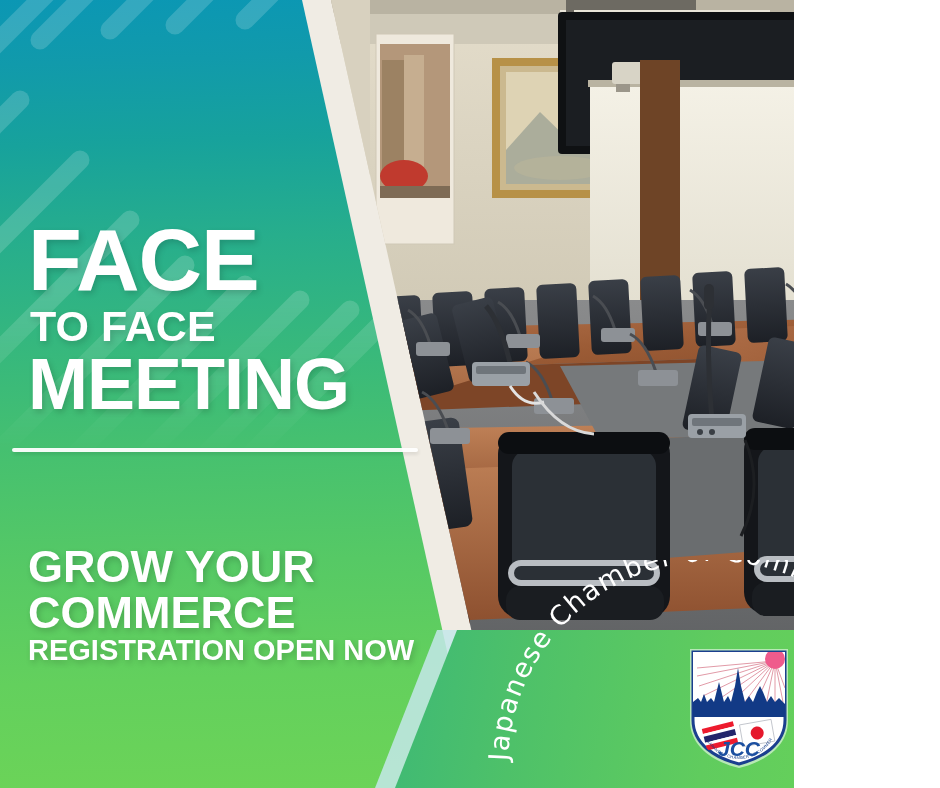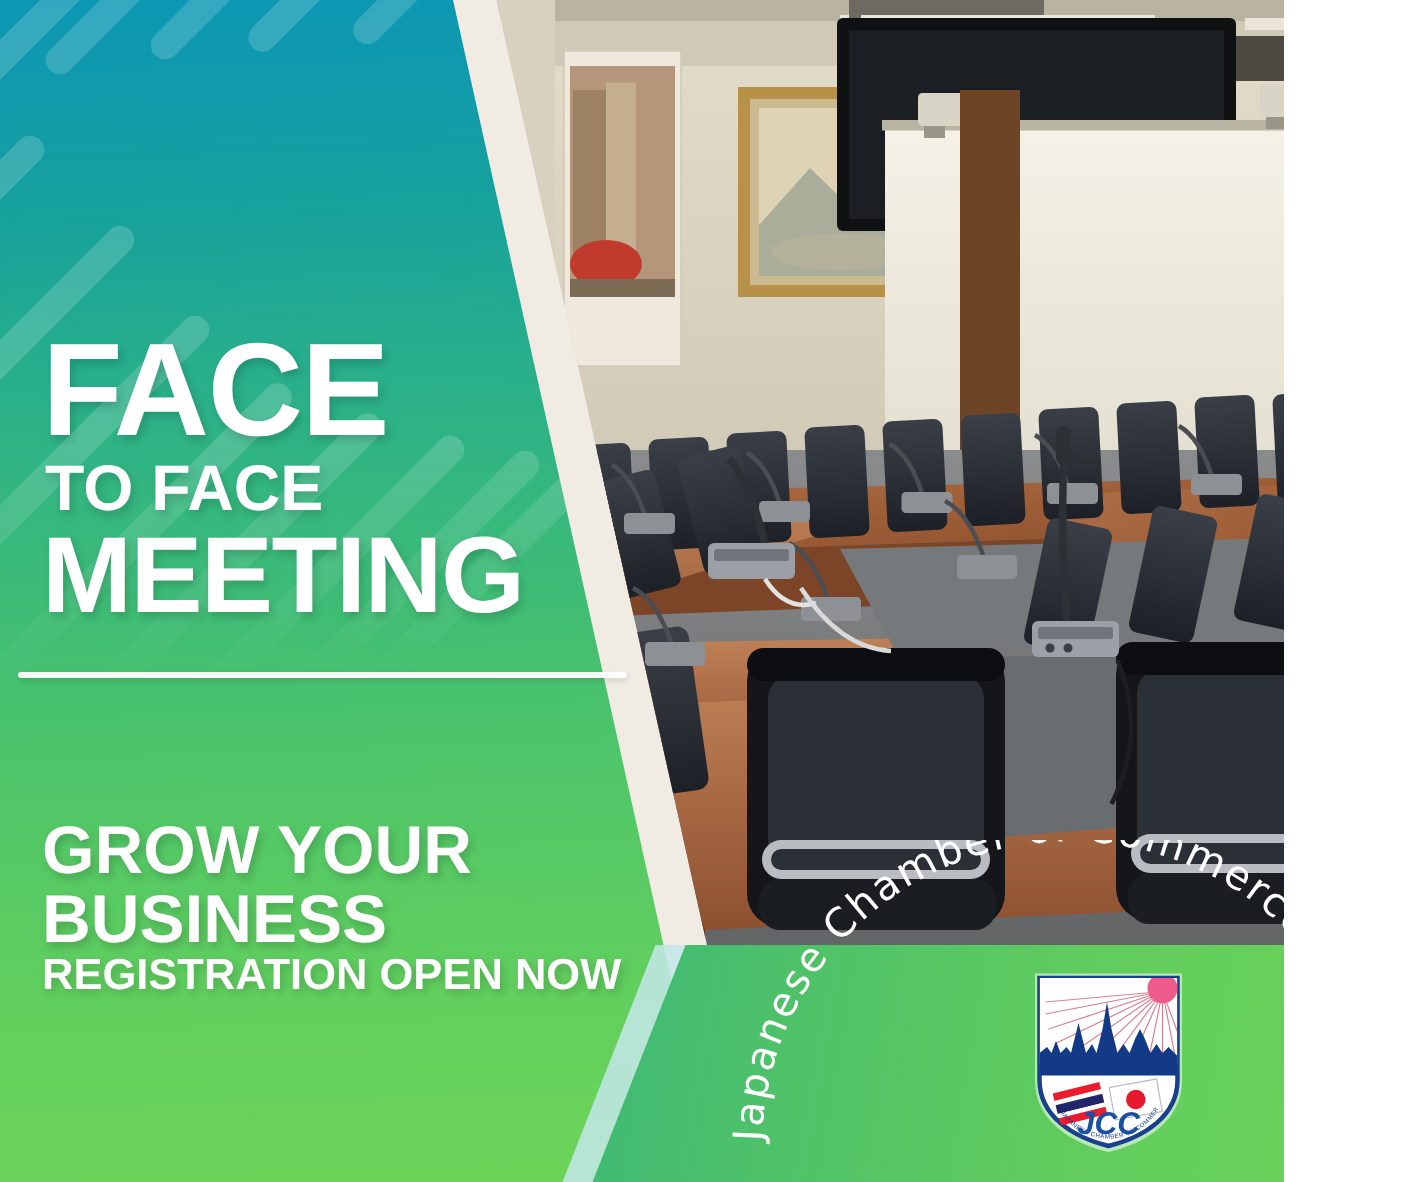--- a/index.html
+++ b/index.html
@@ -1,20 +1,20 @@
 <!DOCTYPE html>
 <html><head>
 <meta charset="utf-8">
 <style>
   html,body{margin:0;padding:0;background:#fff;}
   body{font-family:"Liberation Sans", sans-serif;}
 
   #poster{
     position:relative;
-    width:856px;height:788px;
+    width:794px;height:788px;
     overflow:hidden;
   }
 
   
   .bg-gradient{
     position:absolute;inset:0;
     background:linear-gradient(178deg,
         #0b97b4 0%,
         #119aab 8%,
         #17a29c 18%,
@@ -397,21 +397,21 @@
 
   <div class="headline nosel">
     <span class="h-face">FACE</span>
     <span class="h-tof">TO FACE</span>
     <span class="h-meeting">MEETING</span>
   </div>
   <div class="divider"></div>
 
   <div class="subblock nosel">
     <span class="s-grow">GROW YOUR</span>
-    <span class="s-bus">BUSINESS</span>
+    <span class="s-bus">COMMERCE</span>
     <span class="s-reg">REGISTRATION OPEN NOW</span>
   </div>
 
   <div class="brand-edge"></div>
   <div class="brand-panel"></div>
 
   <svg class="curve-text nosel" viewBox="0 0 462 228" xmlns="http://www.w3.org/2000/svg">
     <defs>
       <path id="arcPath" d="M 30 214 A 205 205 0 0 1 440 198" fill="none"></path>
     </defs>

